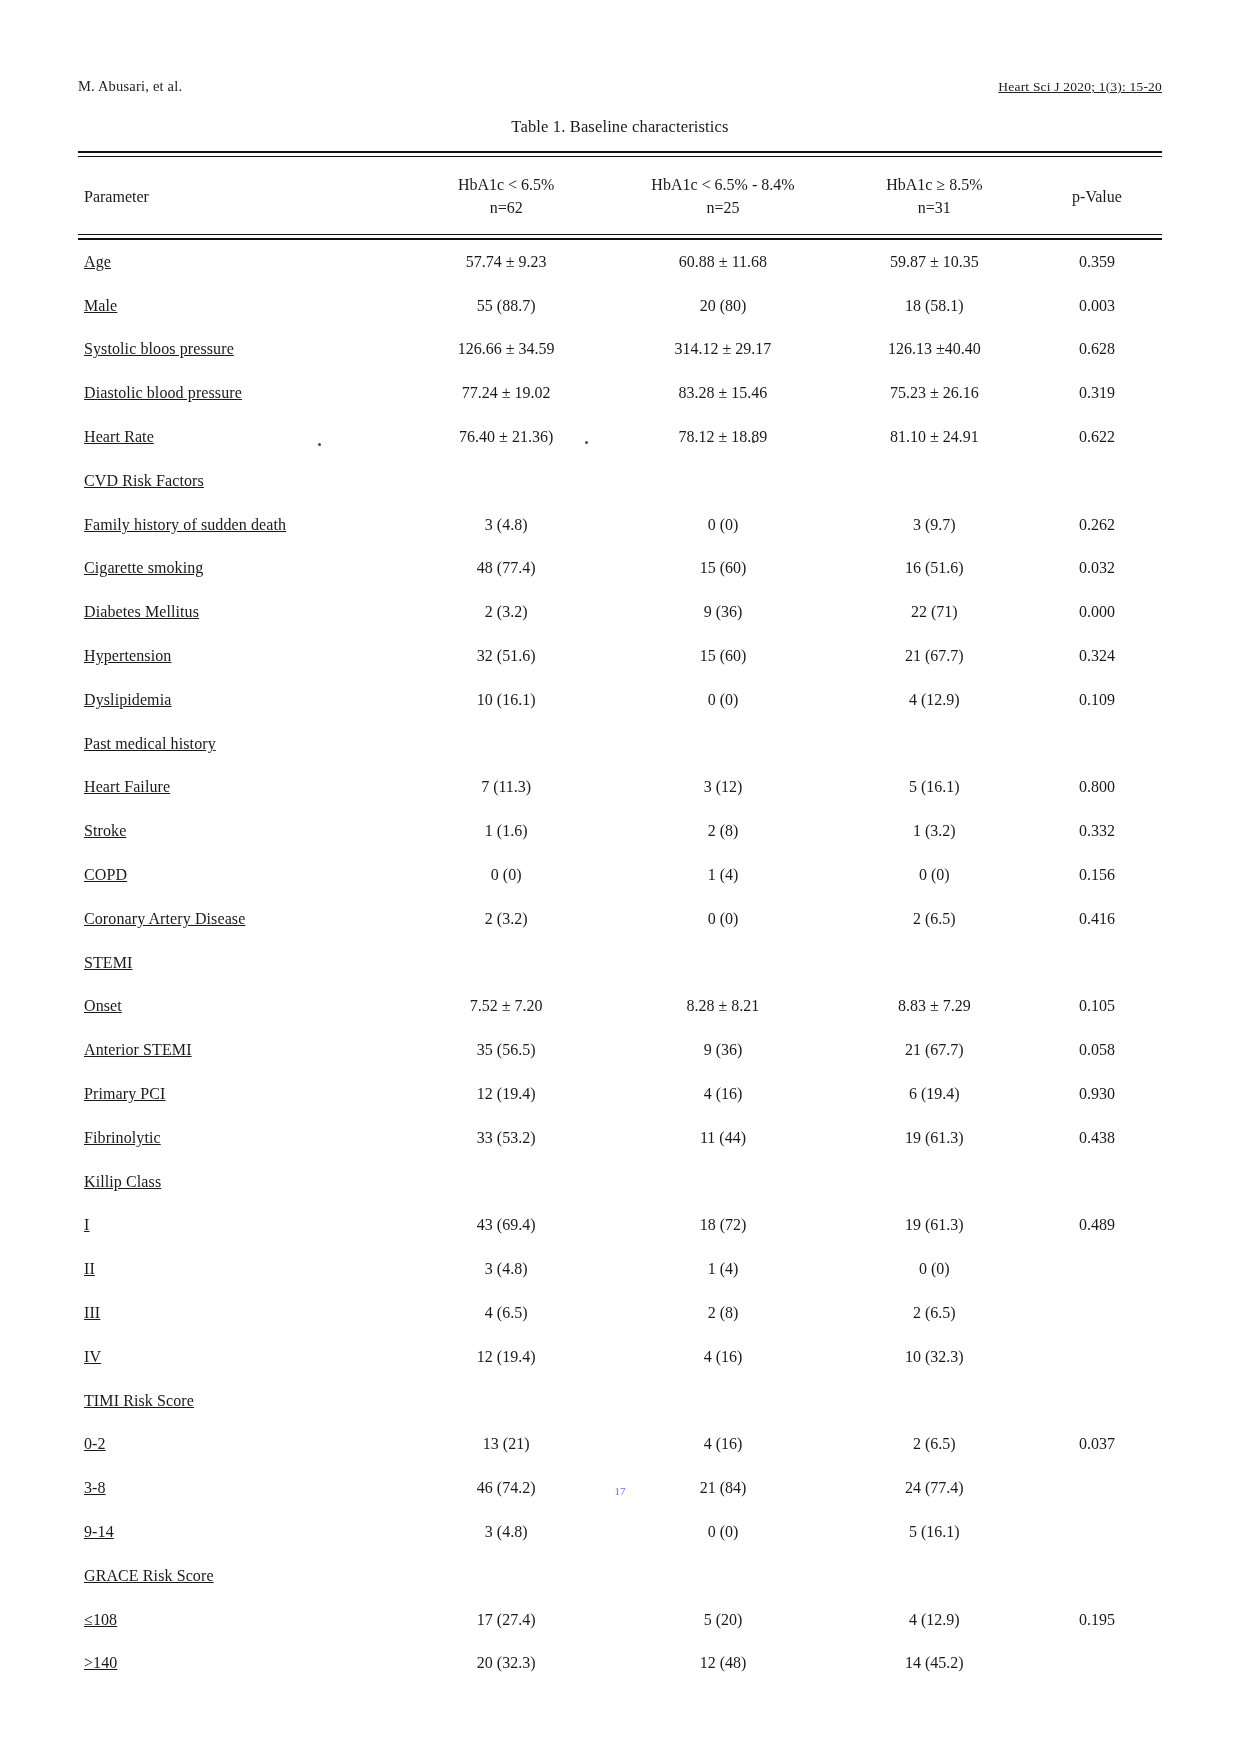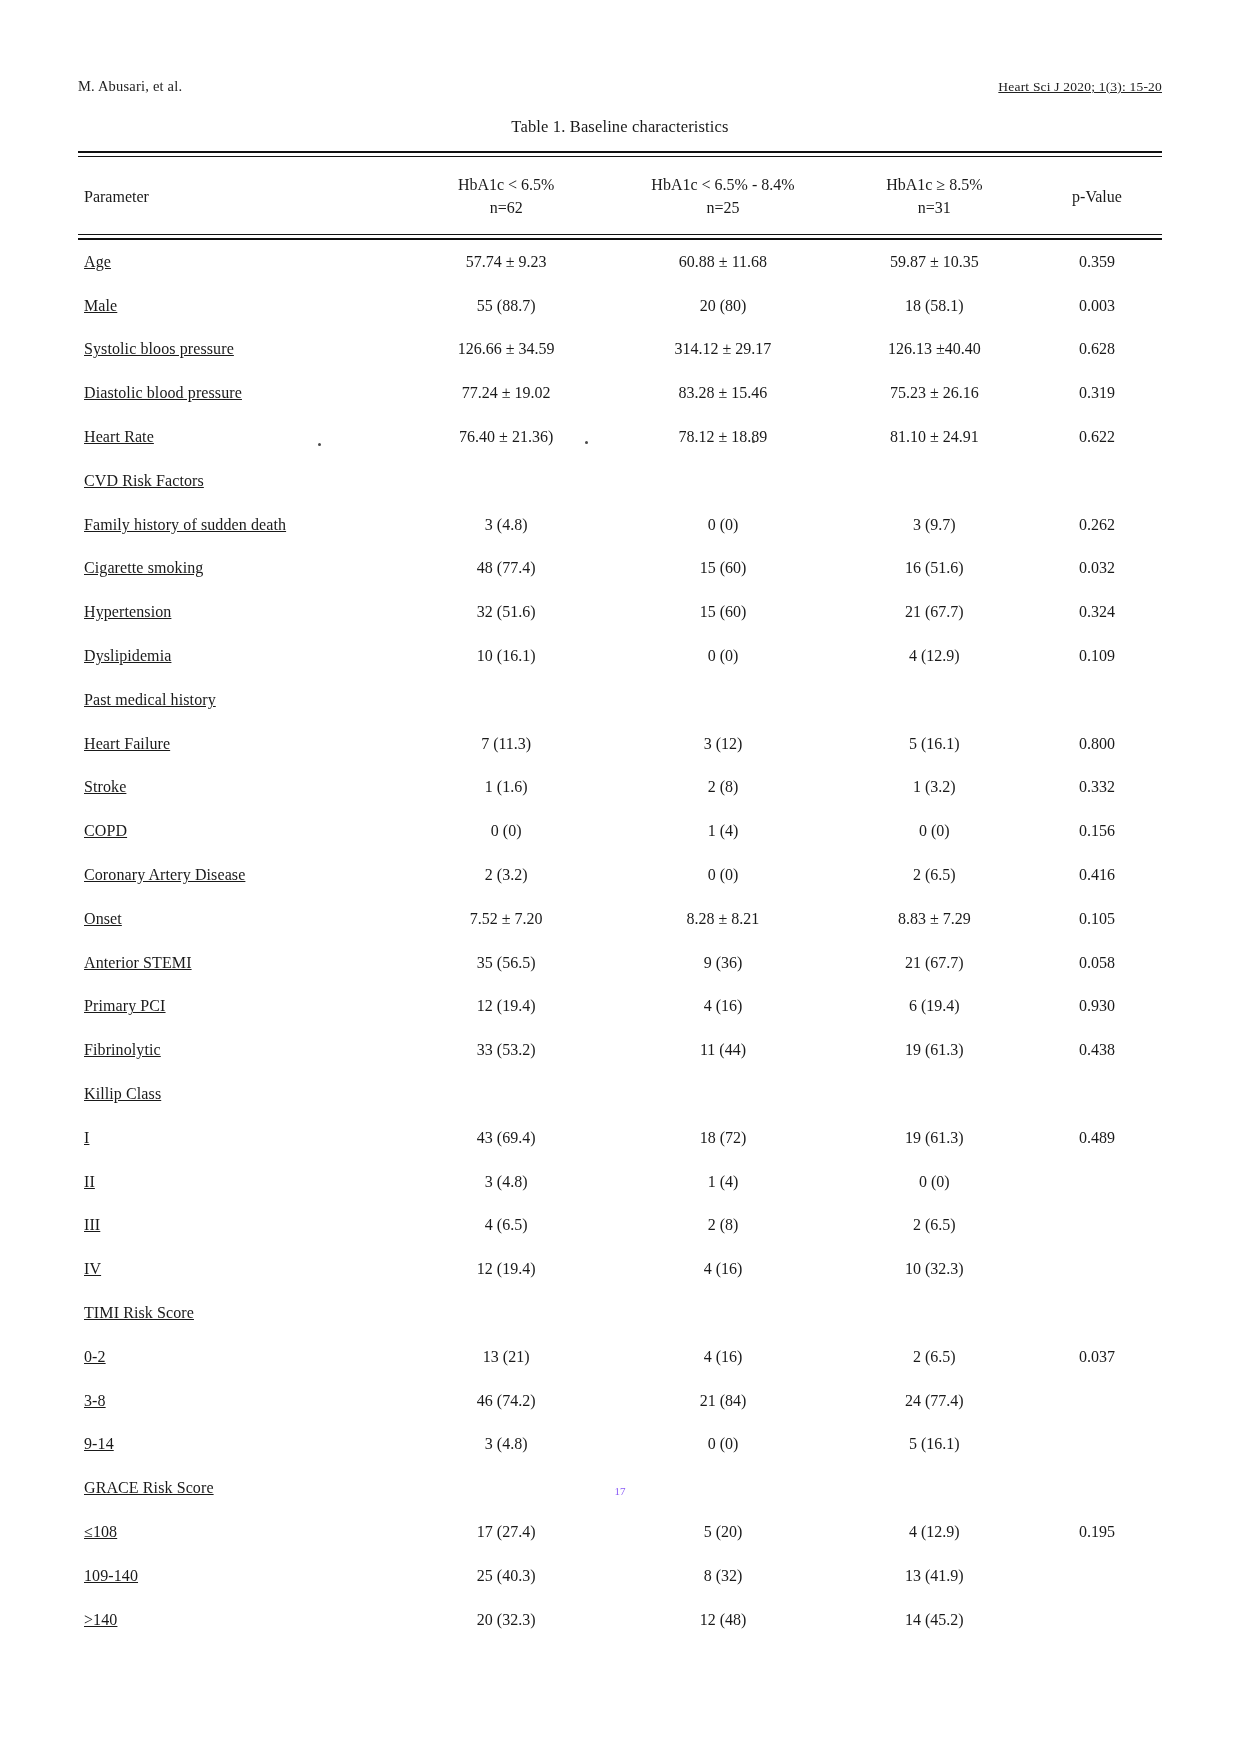--- a/index.html
+++ b/index.html
@@ -218,20 +218,27 @@
           <td class="pval">0.262</td>
         </tr>
         <tr>
           <td class="param">Cigarette smoking</td>
           <td class="val">48 (77.4)</td>
           <td class="val">15 (60)</td>
           <td class="val">16 (51.6)</td>
           <td class="pval">0.032</td>
         </tr>
         <tr>
+          <td class="param">Diabetes Mellitus</td>
+          <td class="val">2 (3.2)</td>
+          <td class="val">9 (36)</td>
+          <td class="val">22 (71)</td>
+          <td class="pval">0.000</td>
+        </tr>
+        <tr>
           <td class="param">Hypertension</td>
           <td class="val">32 (51.6)</td>
           <td class="val">15 (60)</td>
           <td class="val">21 (67.7)</td>
           <td class="pval">0.324</td>
         </tr>
         <tr>
           <td class="param">Dyslipidemia</td>
           <td class="val">10 (16.1)</td>
           <td class="val">0 (0)</td>
@@ -266,20 +273,27 @@
           <td class="val">0 (0)</td>
           <td class="pval">0.156</td>
         </tr>
         <tr>
           <td class="param">Coronary Artery Disease</td>
           <td class="val">2 (3.2)</td>
           <td class="val">0 (0)</td>
           <td class="val">2 (6.5)</td>
           <td class="pval">0.416</td>
         </tr>
+        <tr class="section">
+          <td class="param">STEMI</td>
+          <td class="val"></td>
+          <td class="val"></td>
+          <td class="val"></td>
+          <td class="pval"></td>
+        </tr>
         <tr>
           <td class="param">Onset</td>
           <td class="val">7.52 ± 7.20</td>
           <td class="val">8.28 ± 8.21</td>
           <td class="val">8.83 ± 7.29</td>
           <td class="pval">0.105</td>
         </tr>
         <tr>
           <td class="param">Anterior STEMI</td>
           <td class="val">35 (56.5)</td>
@@ -372,27 +386,20 @@
           <td class="pval"></td>
         </tr>
         <tr>
           <td class="param">≤108</td>
           <td class="val">17 (27.4)</td>
           <td class="val">5 (20)</td>
           <td class="val">4 (12.9)</td>
           <td class="pval">0.195</td>
         </tr>
         <tr>
-          <td class="param">109-140</td>
-          <td class="val">25 (40.3)</td>
-          <td class="val">8 (32)</td>
-          <td class="val">13 (41.9)</td>
-          <td class="pval"></td>
-        </tr>
-        <tr>
           <td class="param">&gt;140</td>
           <td class="val">20 (32.3)</td>
           <td class="val">12 (48)</td>
           <td class="val">14 (45.2)</td>
           <td class="pval"></td>
         </tr>
       </tbody>
   </table>
 
   <div class="pageno">17</div>

